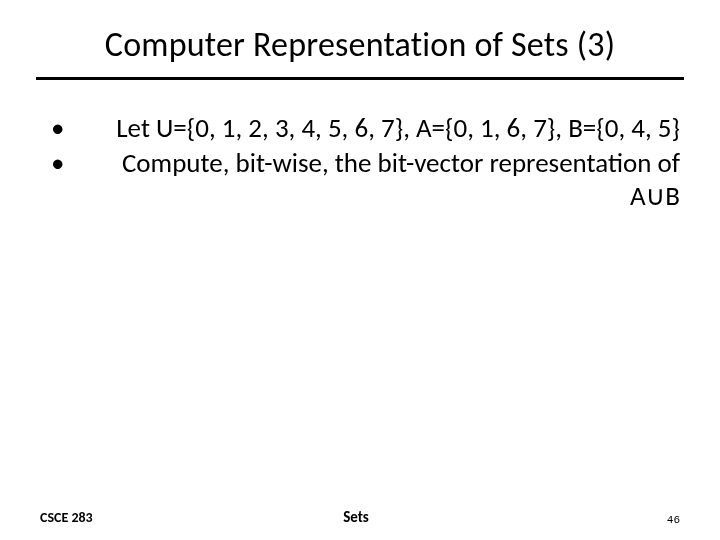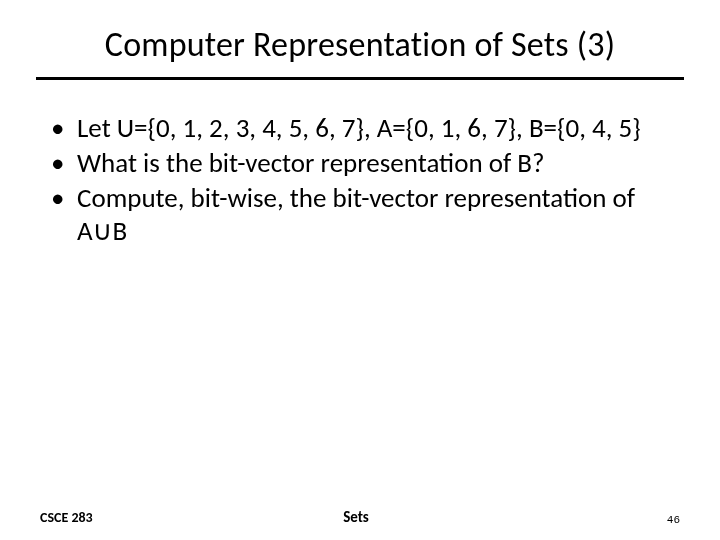--- a/index.html
+++ b/index.html
@@ -26,20 +26,21 @@
     padding-bottom: 12px;
     letter-spacing: 0.2px;
   }
   .rule {
     margin: 0 36px 0 36px;
     border: none;
     border-top: 3px solid #000;
   }
   .body {
     padding: 32px 40px 0 49px;
+    text-align: right;
   }
   ul.bullets {
     list-style: none;
     margin: 0;
     padding: 0;
   }
   ul.bullets > li {
     position: relative;
     font-size: 27px;
     line-height: 1.22;
@@ -89,21 +90,20 @@
 <body>
 
 <div class="slide">
 
   <div class="title">Computer Representation of Sets (3)</div>
   <hr class="rule">
 
   <div class="body">
     <ul class="bullets">
       <li>Let U={0, 1, 2, 3, 4, 5, 6, 7}, A={0, 1, 6, 7}, B={0, 4, 5}</li>
-      <li>What is the bit-vector representation of B?</li>
       <li>Compute, bit-wise, the bit-vector representation of A∪B</li>
     </ul>
   </div>
 
   <div class="footer">
     <div class="footer-left">CSCE 283</div>
     <div class="footer-center">Sets</div>
     <div class="footer-right">46</div>
   </div>
 

